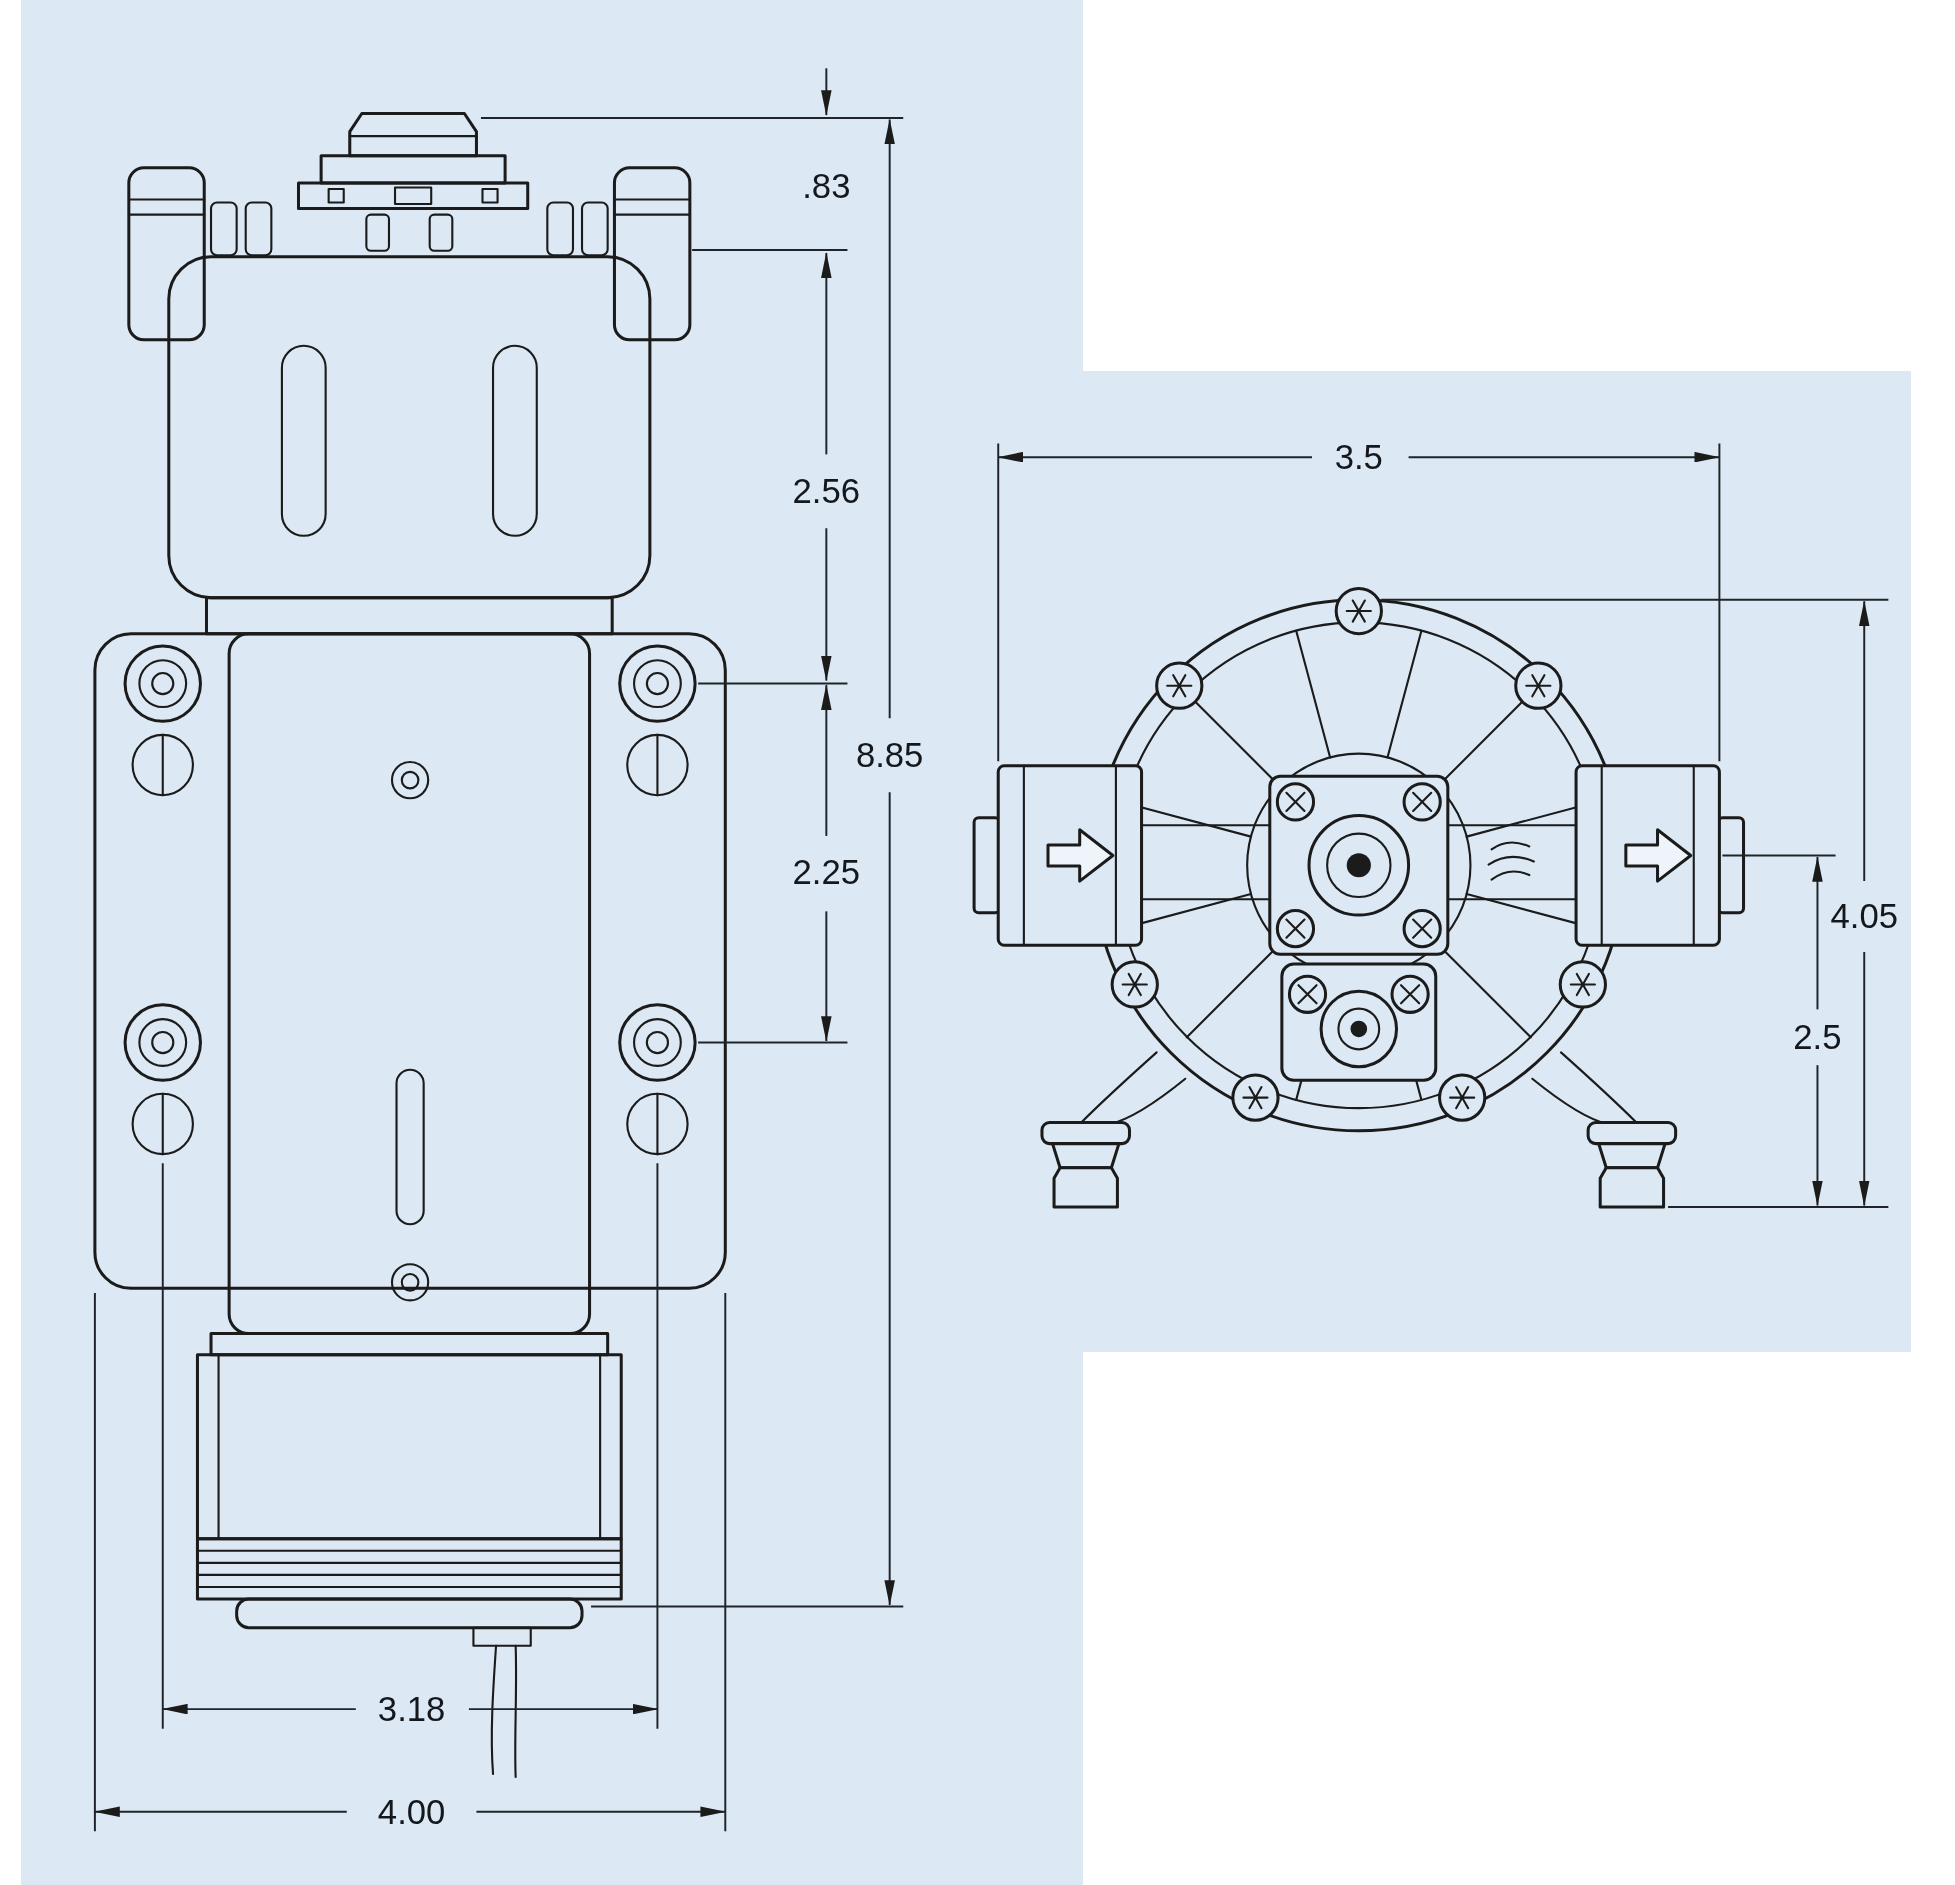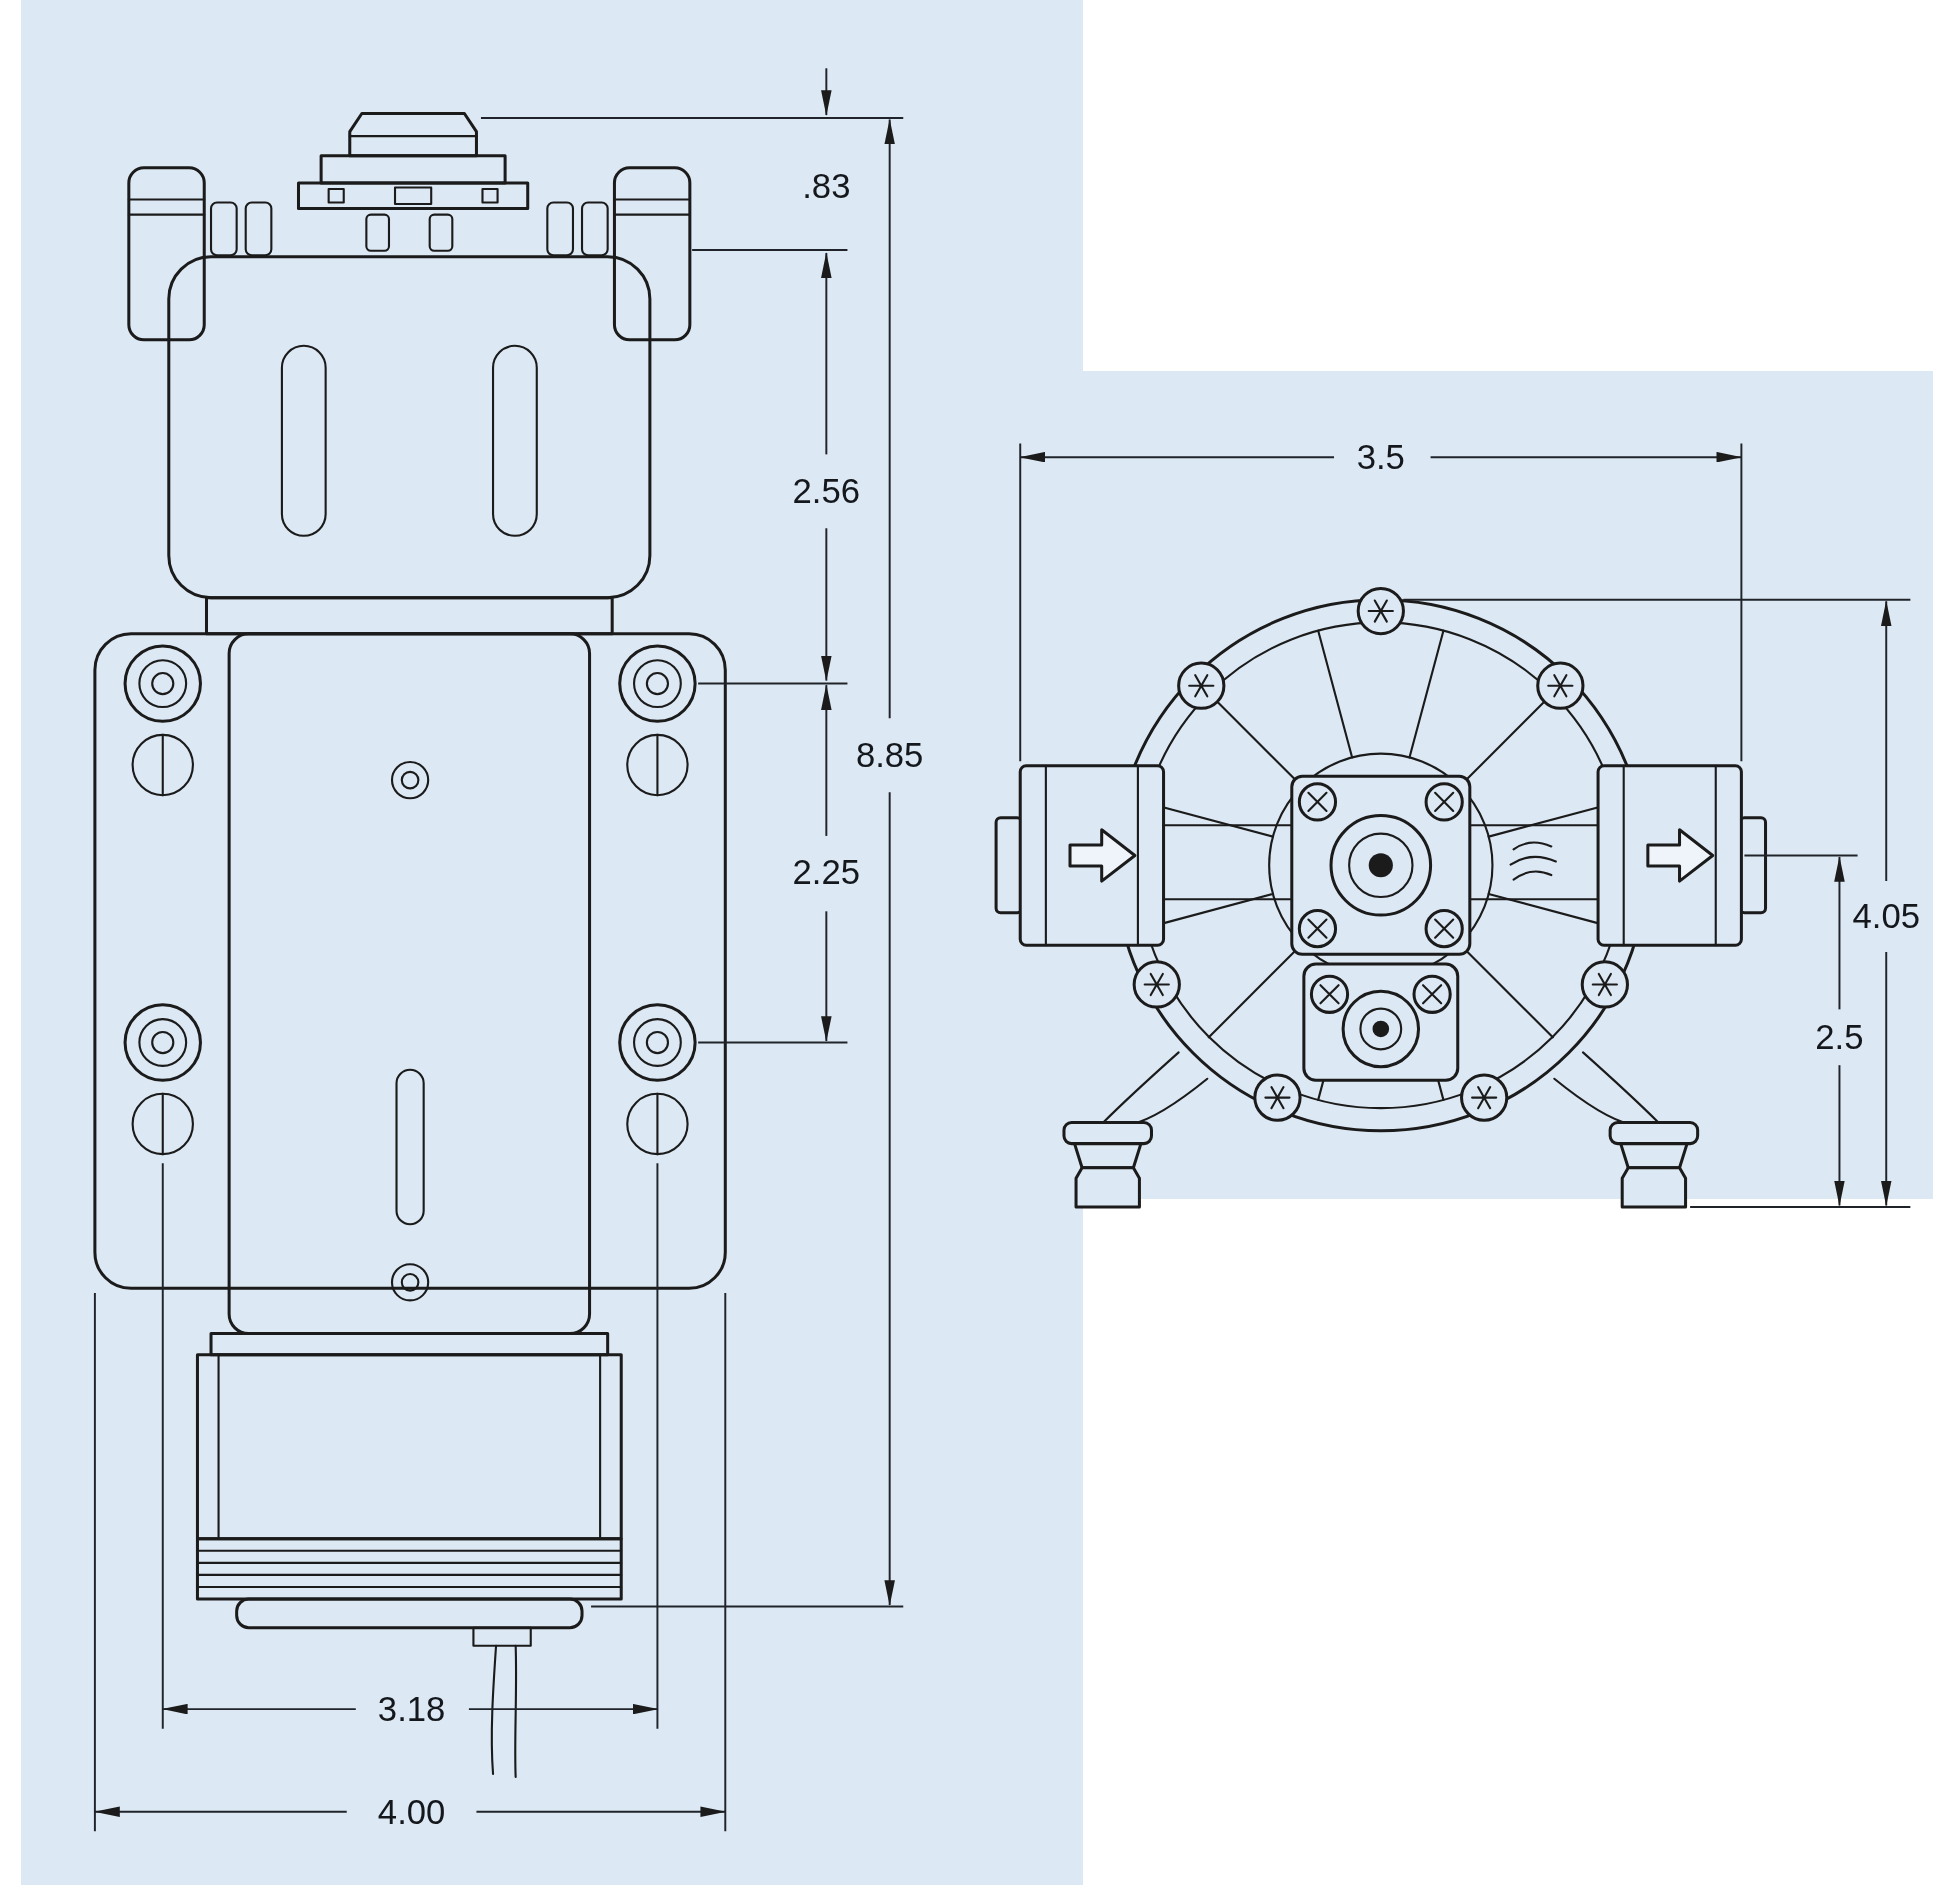--- a/index.html
+++ b/index.html
@@ -148,21 +148,21 @@
     <line class="dim" x1="594" y1="2266" x2="844" y2="2266" marker-end="url(#fa)"></line>
     <text class="dimtext" x="518" y="2282" text-anchor="middle">3.18</text>
 
     <line class="dim" x1="98" y1="2402" x2="432" y2="2402" marker-start="url(#fa)"></line>
     <line class="dim" x1="604" y1="2402" x2="934" y2="2402" marker-end="url(#fa)"></line>
     <text class="dimtext" x="518" y="2418" text-anchor="middle">4.00</text>
   </g>
 </svg>
 </div>
 
-<div class="panel" style="left:981px; top:371px; width:952px; height:828px;">
+<div class="panel" style="left:959px; top:371px; width:952px; height:981px;">
 <svg width="952" height="981" viewBox="0 0 1262 1300">
   <defs>
     <marker id="ra" viewBox="0 0 34 14" markerWidth="34" markerHeight="14" refX="33" refY="7" orient="auto-start-reverse" markerUnits="userSpaceOnUse">
       <path d="M0,0 L34,7 L0,14 Z" fill="#1b1b1b"></path>
     </marker>
     <g id="star-screw">
       <circle r="30" class="fp"></circle>
       <path class="o2" d="M-16,0 H16 M-8,-14 L8,14 M-8,14 L8,-14"></path>
     </g>
     <g id="phillips-screw">

